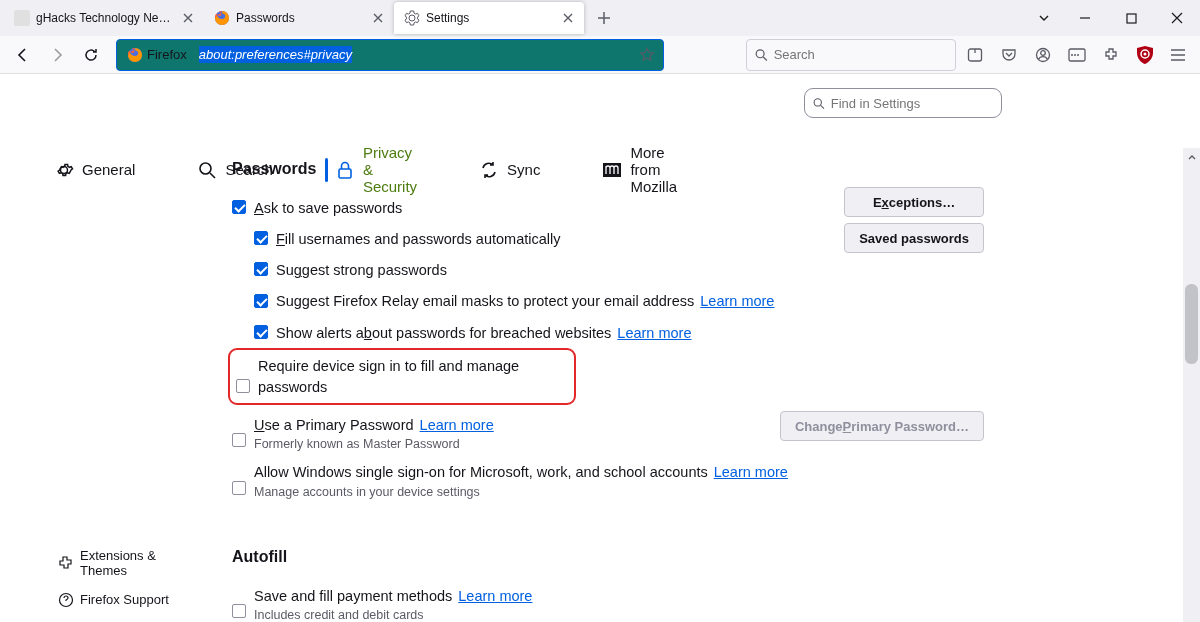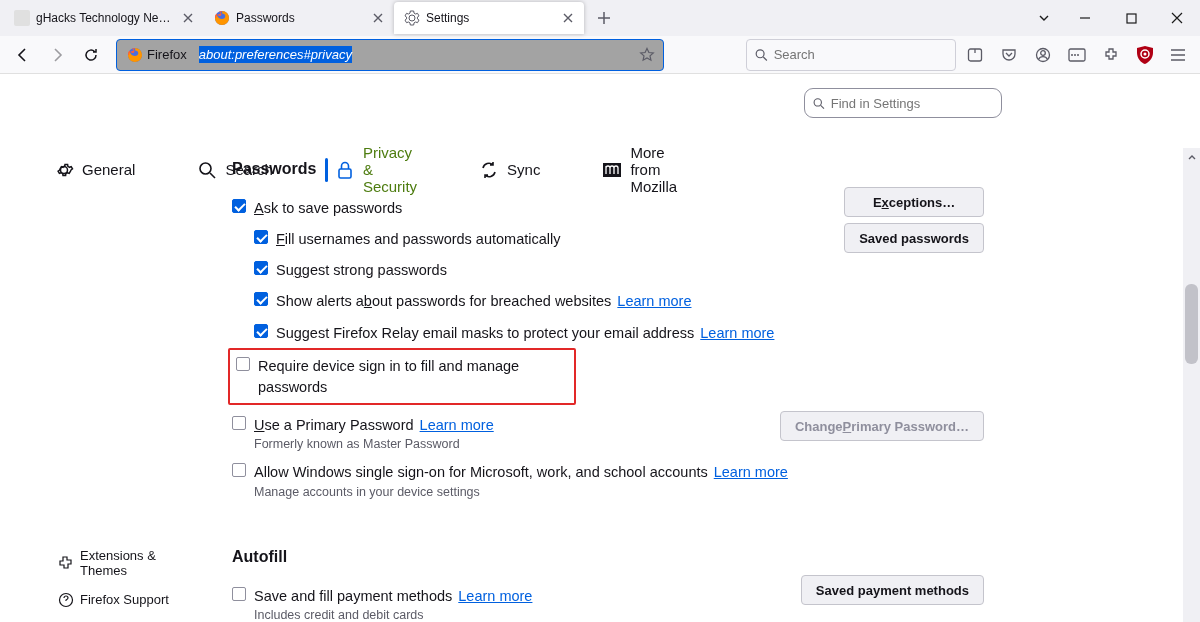--- a/index.html
+++ b/index.html
@@ -14,21 +14,21 @@
 .tab .close { width: 16px; height: 16px; display: inline-flex; align-items: center; justify-content: center; cursor: pointer; color: #5b5b66; }
 .newtab { width: 28px; height: 28px; display: inline-flex; align-items: center; justify-content: center; margin-left: 6px; color: #5b5b66; cursor: pointer; }
 
 .winctrls { margin-left: auto; display: flex; align-items: center; gap: 0; }
 .winctrls .ctrl { width: 46px; height: 36px; display: inline-flex; align-items: center; justify-content: center; color: #1b1b1b; cursor: pointer; }
 .listtabs { width: 36px; height: 36px; display: inline-flex; align-items: center; justify-content: center; color: #1b1b1b; cursor: pointer; }
 
 
 .toolbar { height: 38px; background: #f9f9fb; border-bottom: 1px solid #e0e0e0; display: flex; align-items: center; padding: 0 8px; gap: 4px; }
 .toolbar .navbtn { width: 30px; height: 30px; display: inline-flex; align-items: center; justify-content: center; color: #5b5b66; cursor: pointer; }
-.urlbar { flex: 0 1 548px; height: 32px; margin: 0 6px; border: 1px solid #0060df; border-radius: 4px; display: flex; align-items: center; padding: 0 8px 0 6px; gap: 6px; background: #a3a3a3; }
+.urlbar { flex: 0 1 548px; height: 32px; margin: 0 6px; border: 1px solid #0060df; border-radius: 4px; display: flex; align-items: center; padding: 0 8px 0 6px; gap: 6px; background: #0f766e; }
 .urlbar .identity { display: flex; align-items: center; gap: 4px; padding: 2px 6px 2px 4px; border-radius: 3px; }
 .urlbar .identity span { font-size: 13px; color: #15141a; }
 .urlbar .addr { flex: 1; font-size: 13px; color: #15141a; }
 .urlbar .addr .sel { background: #0060df; color: #fff; padding: 1px 0; font-style: italic; }
 .urlbar .star { color: #5b5b66; cursor: pointer; }
 .spacer { flex: 1; }
 .searchbar { width: 210px; height: 32px; border: 1px solid #cfcfd8; border-radius: 4px; display: flex; align-items: center; padding: 0 8px; gap: 6px; background: #f9f9fb; }
 .searchbar input { border: none; background: transparent; outline: none; font-size: 13px; width: 100%; color: #5b5b66; }
 .toolbar .iconbtn { width: 30px; height: 30px; display: inline-flex; align-items: center; justify-content: center; color: #5b5b66; cursor: pointer; }
 .ublock { color: #fff; }
@@ -50,37 +50,37 @@
 .sidebar .bottom .link .lbl { margin-left: 24px; }
 
 .main { flex: 1; padding: 14px 20px 20px 14px; overflow: hidden; }
 .searchwrap { display: flex; justify-content: flex-end; padding-right: 178px; }
 .findbox { width: 198px; height: 30px; border: 1px solid #8f8f9d; border-radius: 9px; display: flex; align-items: center; padding: 0 8px; gap: 6px; }
 .findbox input { border: none; background: transparent; outline: none; font-size: 13px; width: 100%; color: #5b5b66; }
 
 h2.section { font-size: 16px; font-weight: 700; color: #15141a; margin: 42px 0 14px 0; }
 h2.section.autofill { margin-top: 44px; }
 
-.optrow { display: flex; align-items: flex-start; padding: 5.5px 0; }
+.optrow { display: flex; align-items: flex-end; padding: 5.5px 0; }
 .optrow .chk-col { width: 22px; flex-shrink: 0; padding-top: 1px; }
 .optrow .txt { font-size: 14.5px; color: #15141a; line-height: 1.4; }
 .optrow .sub { font-size: 12.5px; color: #5b5b66; margin-top: 2px; }
 .optrow.indent { padding-left: 22px; }
 .optrow .learn { color: #0060df; text-decoration: underline; cursor: pointer; margin-left: 6px; font-size: 14.5px; }
 
 .chk { width: 14px; height: 14px; border: 1px solid #8f8f9d; border-radius: 2px; display: inline-block; cursor: pointer; position: relative; background: #fff; }
 .chk.checked { background: #0060df; border-color: #0060df; }
 .chk.checked::after { content: ""; position: absolute; left: 4px; top: 1px; width: 4px; height: 8px; border: solid #fff; border-width: 0 2px 2px 0; transform: rotate(45deg); }
 
 .btns { position: absolute; right: 196px; display: flex; flex-direction: column; gap: 6px; }
 .btn { min-width: 128px; height: 30px; padding: 0 14px; background: #f0f0f4; border: 1px solid #c4c4cc; border-radius: 4px; font-size: 13px; font-weight: 600; color: #15141a; display: inline-flex; align-items: center; justify-content: center; cursor: pointer; white-space: nowrap; }
 .btn.disabled { color: #8f8f9d; cursor: default; }
 
 .row-wrap { position: relative; }
-.highlight { border: 2px solid #e22828; border-radius: 2px; padding: 4px 6px; margin-left: -4px; width: 348px; }
+.highlight { border: 2px solid #e22828; border-radius: 9px; padding: 4px 6px; margin-left: -4px; width: 348px; }
 
 .u { text-decoration: underline; text-decoration-thickness: 1px; }
 
 
 .ff-favicon { width:16px; height:16px; }
 
 
 svg { display: block; }
 
 
@@ -337,26 +337,26 @@
       <span class="txt"><span class="u">F</span><span>ill usernames and passwords automatically</span></span>
     </div>
 
     <div class="optrow indent">
       <div class="chk-col"><span class="chk checked"></span></div>
       <span class="txt"><span>Su</span><span class="u">g</span><span>gest strong passwords</span></span>
     </div>
 
     <div class="optrow indent">
       <div class="chk-col"><span class="chk checked"></span></div>
-      <span class="txt"><span>Show alerts a</span><span class="u">b</span><span>out passwords for breached websites</span><a class="learn">Learn more</a></span>
+      <span class="txt"><span>Suggest Firefox Relay email masks to protect your email address</span><a class="learn">Learn more</a></span>
     </div>
 
     <div class="optrow indent">
       <div class="chk-col"><span class="chk checked"></span></div>
-      <span class="txt"><span>Suggest Firefox Relay email masks to protect your email address</span><a class="learn">Learn more</a></span>
+      <span class="txt"><span>Show alerts a</span><span class="u">b</span><span>out passwords for breached websites</span><a class="learn">Learn more</a></span>
     </div>
 
     <div class="highlight">
       <div class="optrow" style="padding:2px 0;">
         <div class="chk-col"><span class="chk"></span></div>
         <span class="txt">Require device sign in to fill and manage passwords</span>
       </div>
     </div>
 
     <div class="row-wrap">
@@ -387,23 +387,20 @@
     <h2 class="section autofill">Autofill</h2>
 
     <div class="row-wrap">
       <div class="optrow">
         <div class="chk-col"><span class="chk"></span></div>
         <div>
           <span class="txt"><span>Save and fill payment methods</span><a class="learn">Learn more</a></span>
           <div class="sub">Includes credit and debit cards</div>
         </div>
       </div>
-      <div class="btns" style="top:-5px;">
-        <span class="btn" style="min-width:160px;">Saved payment methods</span>
-      </div>
     </div>
 
   </div>
 
   <div class="vscroll">
     <div class="arr top">
       <svg width="10" height="10" viewBox="0 0 10 10">
           <path d="M2 7l3-3 3 3" stroke="#5b5b66" stroke-width="1.4" fill="none"></path>
         </svg>
     </div>

